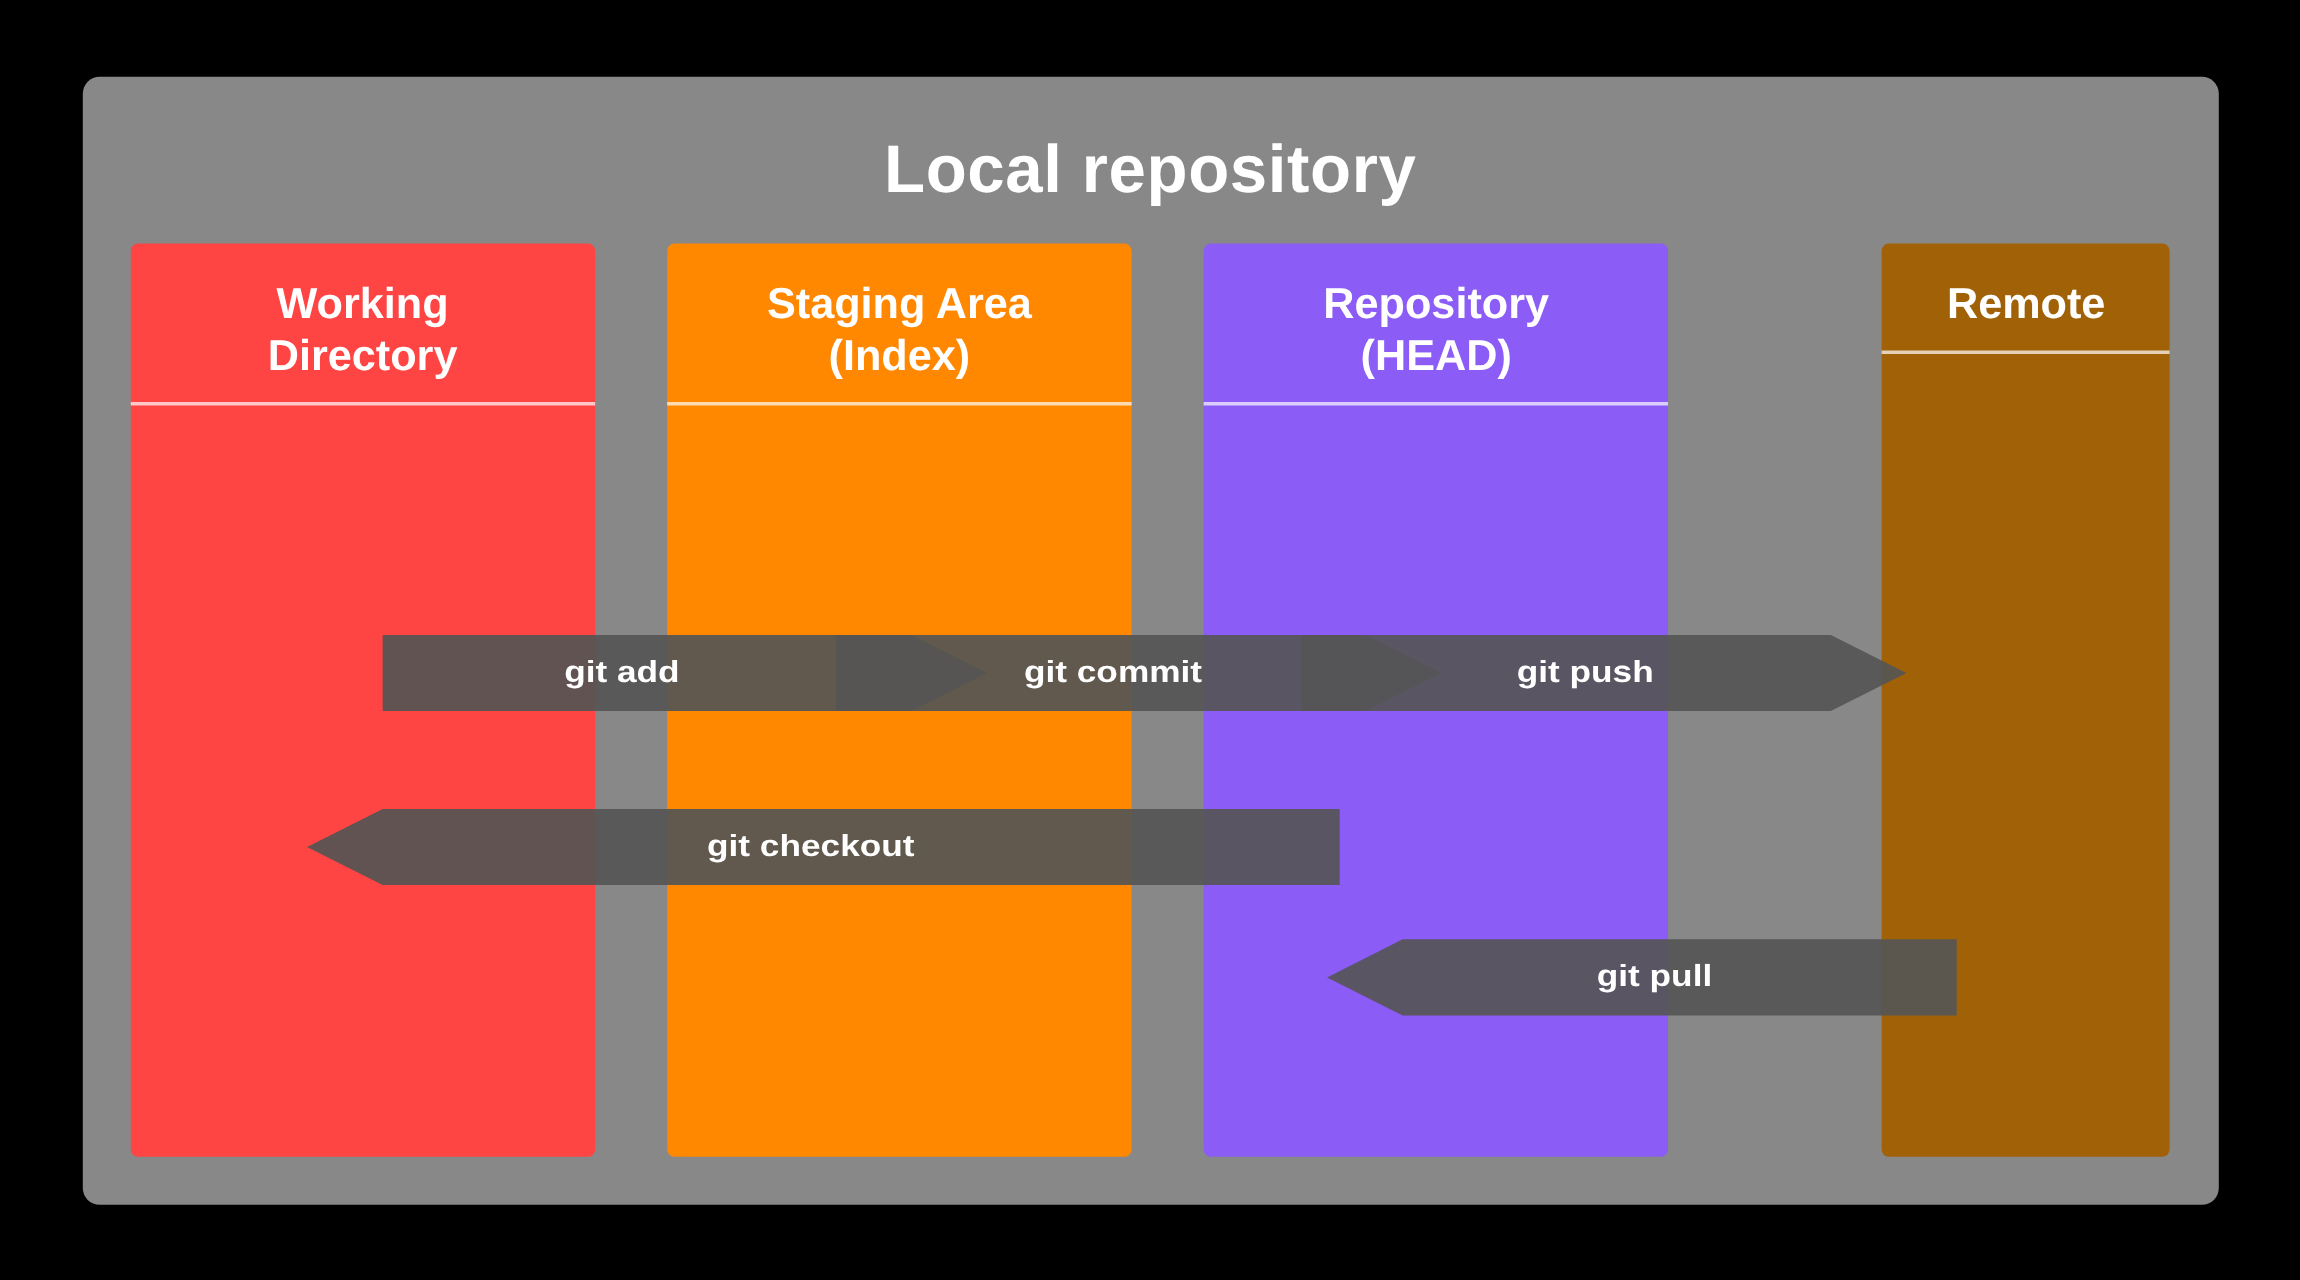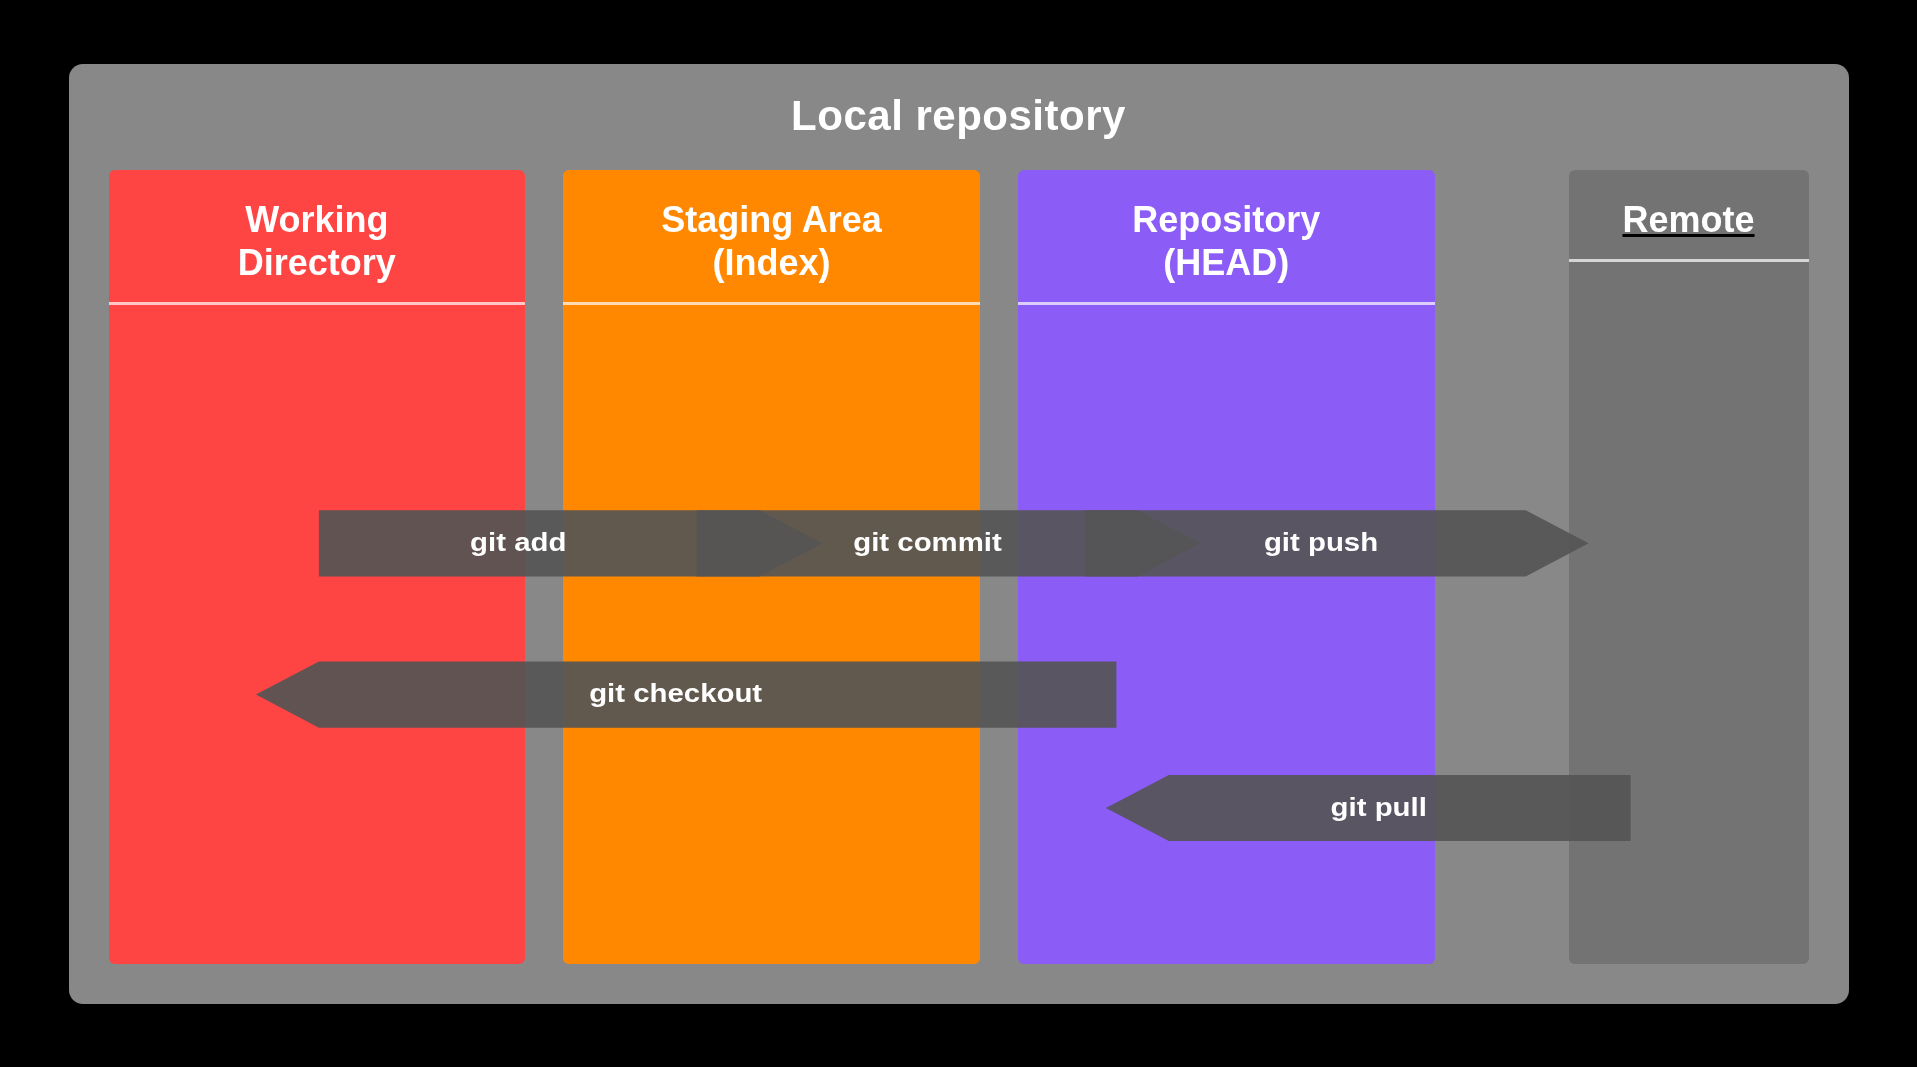--- a/index.html
+++ b/index.html
@@ -20,24 +20,24 @@
       height: 940px;
       background: #888;
       border-radius: 14px;
       position: relative;
       display: flex;
       flex-direction: column;
       align-items: center;
     }
 
     .local-repo-label {
-      font-size: 42px;
+      font-size: 56px;
       font-weight: bold;
       color: #fff;
-      margin-top: 28px;
+      margin-top: 44px;
       margin-bottom: 0px;
       letter-spacing: 0.5px;
     }
 
     .columns-wrapper {
       display: flex;
       flex-direction: row;
       align-items: stretch;
       width: 100%;
       flex: 1;
@@ -62,34 +62,34 @@
       font-weight: bold;
       color: #fff;
       text-align: center;
       line-height: 1.2;
       border-bottom: 3px solid rgba(255,255,255,0.7);
     }
 
     .col-working { background: #f44; }
     .col-staging { background: #f80; }
     .col-repository { background: #8b5cf6; }
-    .col-remote { background: #737373; width: 240px; flex: none; text-decoration: underline; }
+    .col-remote { background: #a16207; width: 240px; flex: none; }
 
     
     
   </style>
 </head>
 <body>
 
 <div class="diagram-container">
   <div class="local-repo-label">Local repository</div>
 
   <div class="columns-wrapper">
 
-    <div style="display:flex; flex-direction:row; gap:38px; flex:1; position:relative; align-items:stretch;">
+    <div style="display:flex; flex-direction:row; gap:60px; flex:1; position:relative; align-items:stretch;">
 
       <div class="column col-working">
         <div class="column-header">Working<br>Directory</div>
       </div>
 
       <div class="column col-staging">
         <div class="column-header">Staging Area<br>(Index)</div>
       </div>
 
       <div class="column col-repository">

